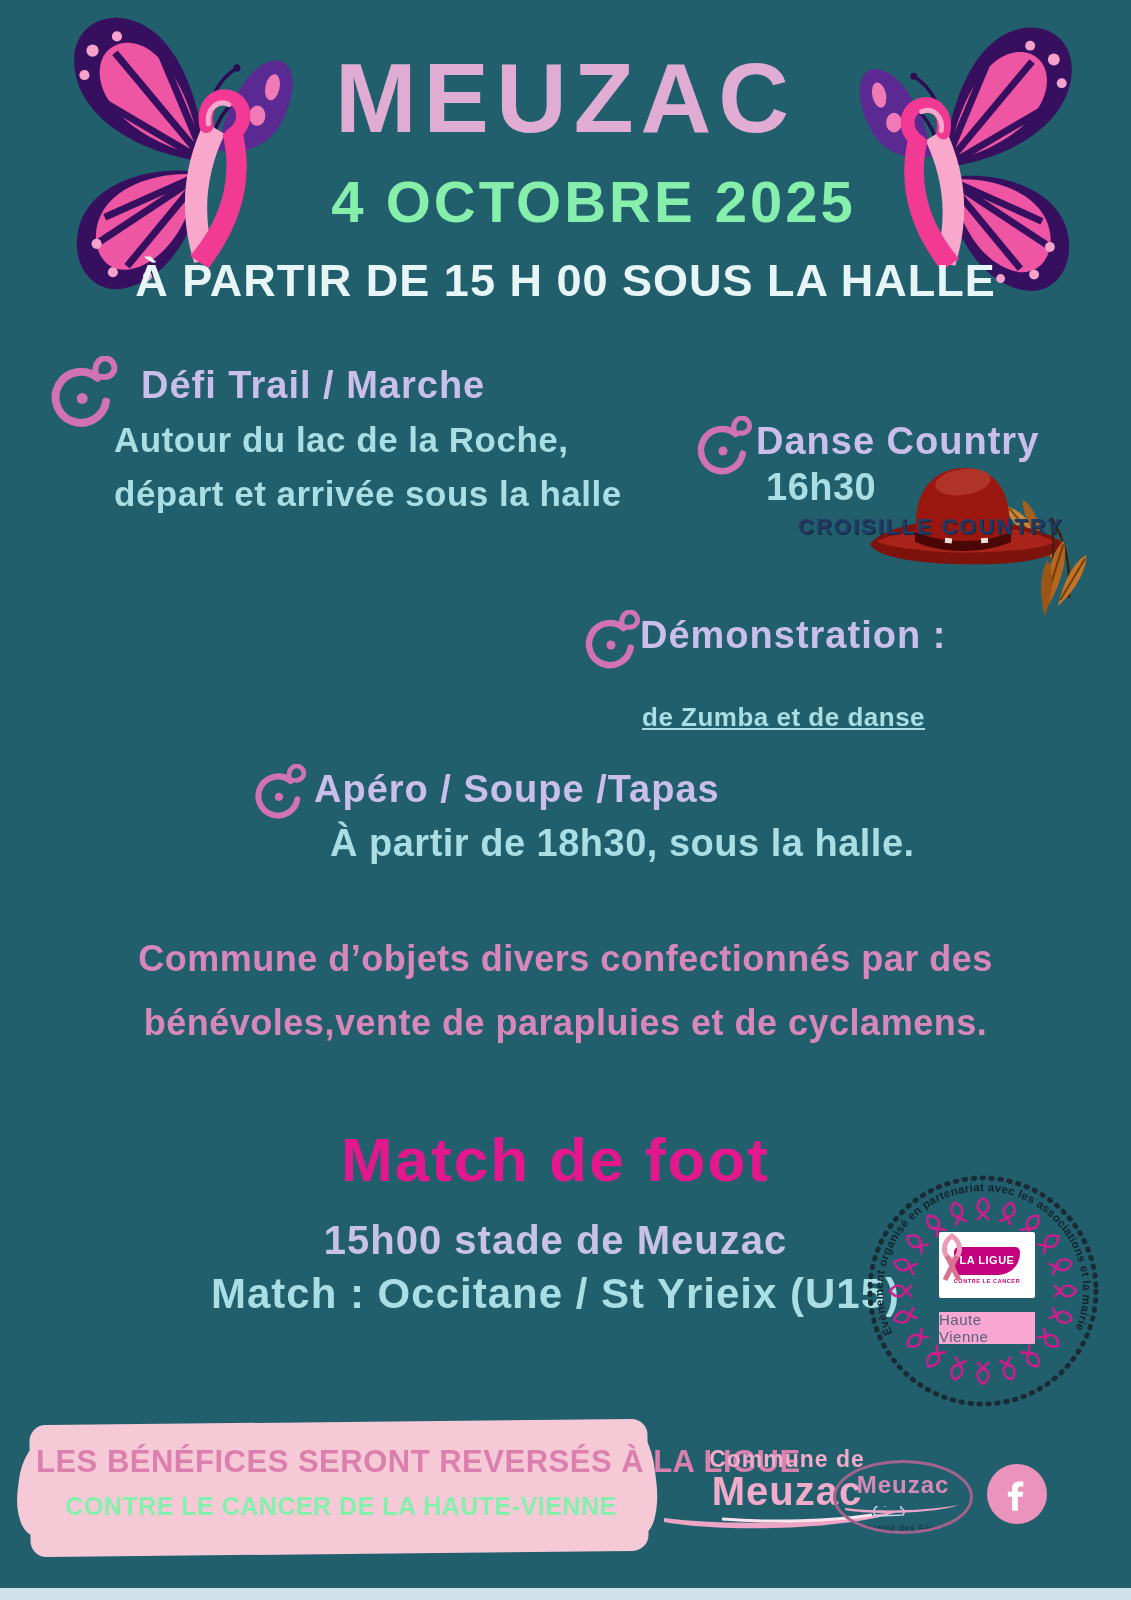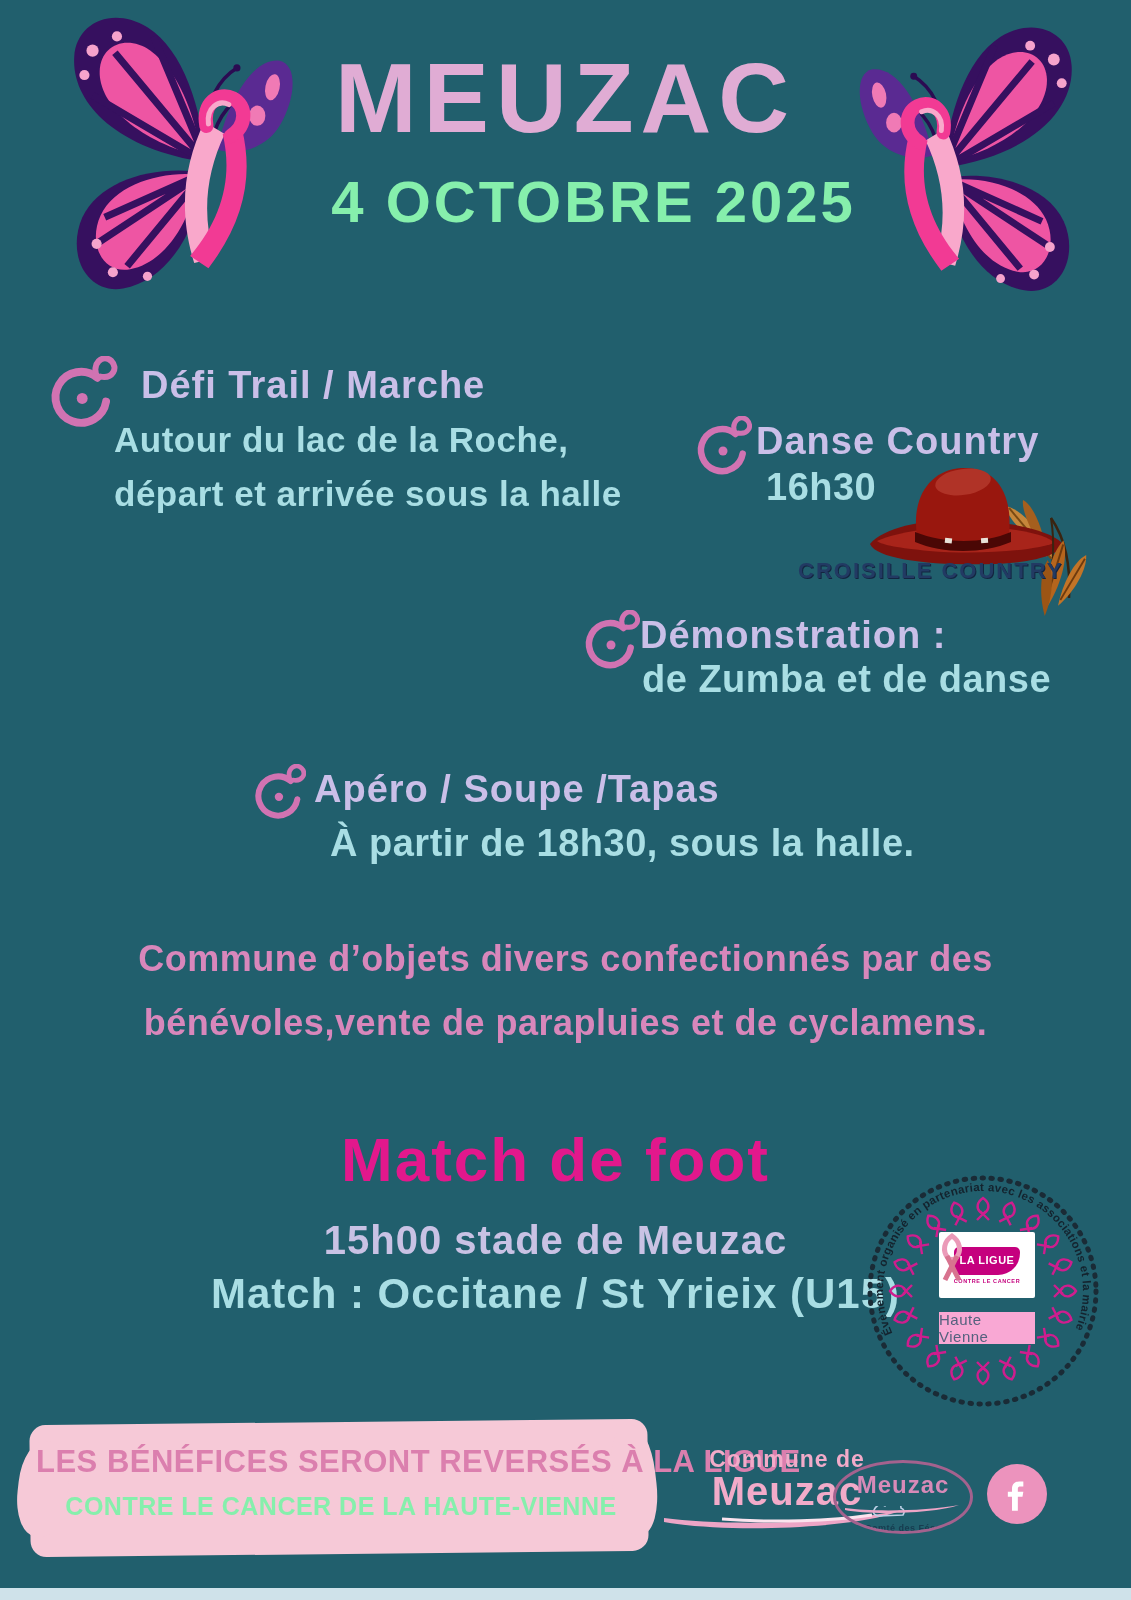--- a/index.html
+++ b/index.html
@@ -125,20 +125,21 @@
         <circle cx="92" cy="260" r="4.5" fill="#f6a3cc"></circle>
       <path d="M148,108 C128,150 122,195 138,247 L158,242 C145,198 150,158 168,120 Z" fill="#f9a8cb"></path>
       <path d="M185,115 C196,160 188,205 152,252 L134,240 C166,202 176,162 166,120 Z" fill="#f23a94"></path>
       <path d="M150,112 C146,90 162,78 176,85 C190,92 190,112 174,122" stroke="#f23a94" stroke-width="14" fill="none" stroke-linecap="round"></path>
       <path d="M152,110 C150,94 162,86 172,91" stroke="#f9a8cb" stroke-width="5" fill="none" stroke-linecap="round"></path>
     </g>
   </svg>
 
   <div class="abs ctr title">MEUZAC</div>
   <div class="abs ctr date">4 OCTOBRE 2025</div>
+  <div class="abs ctr subtitle">À PARTIR DE 15 H 00 SOUS LA HALLE</div>
 
   <svg class="abs" style="left:44px;top:356px;" width="74" height="80" viewBox="0 0 60 66">
     <path d="M43.5,18 A21,21 0 1 0 50.7,37.6" stroke="#d173b2" stroke-width="6.5" fill="none" stroke-linecap="round"></path>
     <path d="M43.5,18 C38,6 48,-2 55,4 C61,10 56,19 46,17" stroke="#d173b2" stroke-width="5" fill="none" stroke-linecap="round"></path>
     <circle cx="31" cy="35" r="4.5" fill="#d173b2"></circle>
   </svg>
   <div class="abs ev-title" style="left:114px;top:364px;margin-left:27px;">Défi Trail / Marche</div>
   <div class="abs ev-body" style="left:114px;top:420px;">Autour du lac de la Roche,</div>
   <div class="abs ev-body" style="left:114px;top:474px;">départ et arrivée sous la halle</div>
 
@@ -172,29 +173,29 @@
       <path d="M1,-4 L2,58" stroke="#6e3a0e" stroke-width="2" fill="none"></path>
     </g>
     <g transform="translate(228,112) rotate(32)">
       <path d="M0,-6 C8,5 10,30 3,52 C-5,30 -7,6 0,-6 Z" fill="#c27427"></path>
       <path d="M1,-2 L2,46" stroke="#6e3a0e" stroke-width="1.8" fill="none"></path>
     </g>
     <g transform="translate(192,118) rotate(6)">
       <path d="M0,-6 C8,6 9,30 3,50 C-5,30 -6,6 0,-6 Z" fill="#9c5515"></path>
     </g>
   </svg>
-  <div class="abs croisille" style="text-transform:uppercase;margin-top:44px;">Croisille Country</div>
+  <div class="abs croisille" style="text-transform:uppercase;">Croisille Country</div>
 
   <svg class="abs" style="left:580px;top:610px;" width="60" height="66" viewBox="0 0 60 66">
     <path d="M43.5,18 A21,21 0 1 0 50.7,37.6" stroke="#d173b2" stroke-width="6.5" fill="none" stroke-linecap="round"></path>
     <path d="M43.5,18 C38,6 48,-2 55,4 C61,10 56,19 46,17" stroke="#d173b2" stroke-width="5" fill="none" stroke-linecap="round"></path>
     <circle cx="31" cy="35" r="4.5" fill="#d173b2"></circle>
   </svg>
   <div class="abs ev-title" style="left:640px;top:614px;">Démonstration :</div>
-  <div class="abs ev-body" style="left:642px;top:658px;font-size:38px;">de Zumba et de danse</div>
+  <div class="abs ev-body" style="left:642px;top:702px;font-size:26px;text-decoration:underline;">de Zumba et de danse</div>
 
   <svg class="abs" style="left:250px;top:764px;" width="56" height="62" viewBox="0 0 60 66">
     <path d="M43.5,18 A21,21 0 1 0 50.7,37.6" stroke="#d173b2" stroke-width="6.5" fill="none" stroke-linecap="round"></path>
     <path d="M43.5,18 C38,6 48,-2 55,4 C61,10 56,19 46,17" stroke="#d173b2" stroke-width="5" fill="none" stroke-linecap="round"></path>
     <circle cx="31" cy="35" r="4.5" fill="#d173b2"></circle>
   </svg>
   <div class="abs ev-title" style="left:314px;top:768px;">Apéro / Soupe /Tapas</div>
   <div class="abs ev-body" style="left:330px;top:822px;font-size:38px;">À partir de 18h30, sous la halle.</div>
 
   <div class="abs ctr pink-par" style="top:938px;">Commune d’objets divers confectionnés par des</div>

